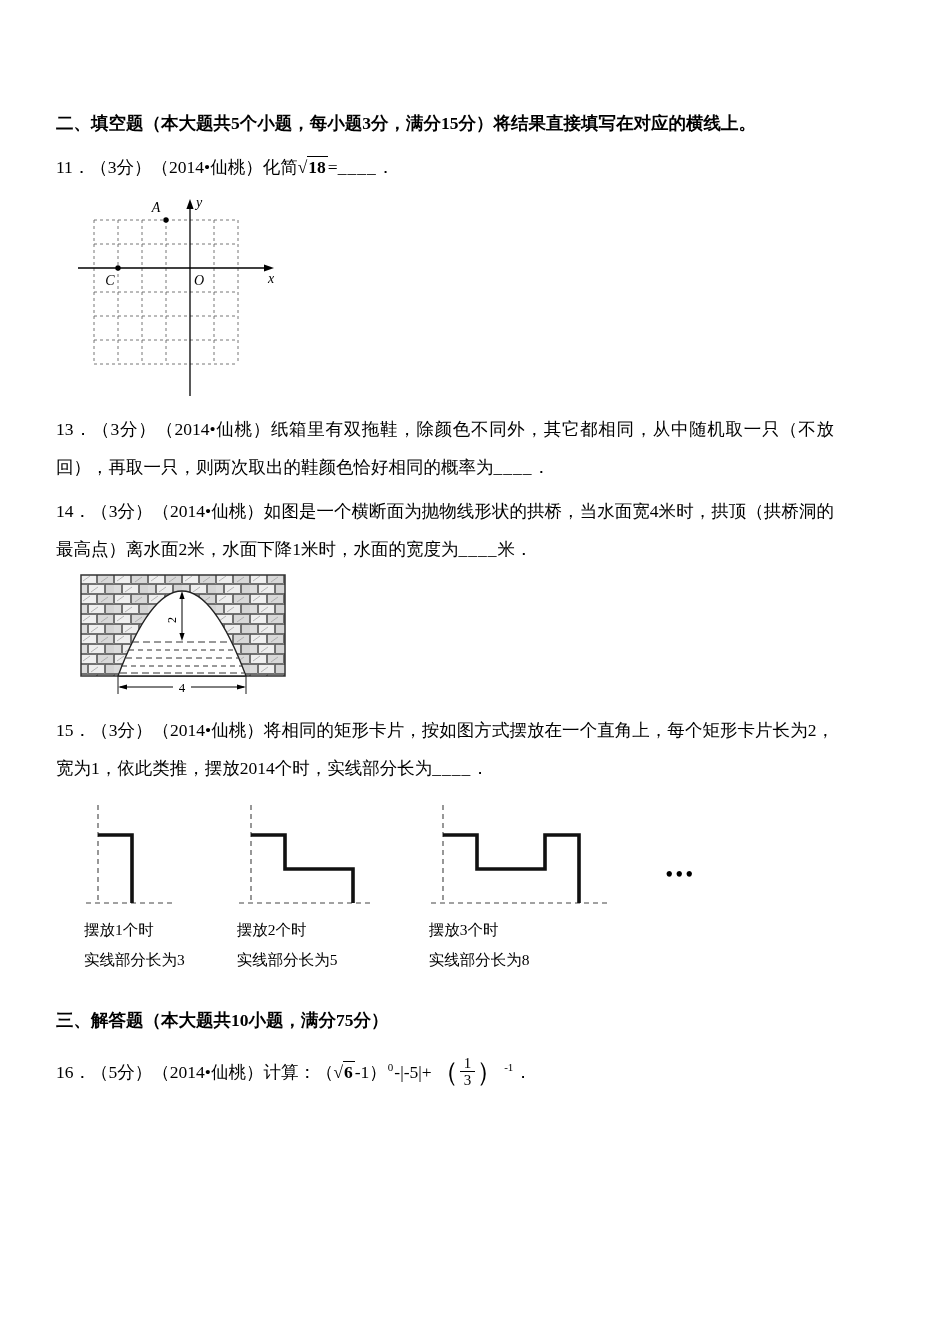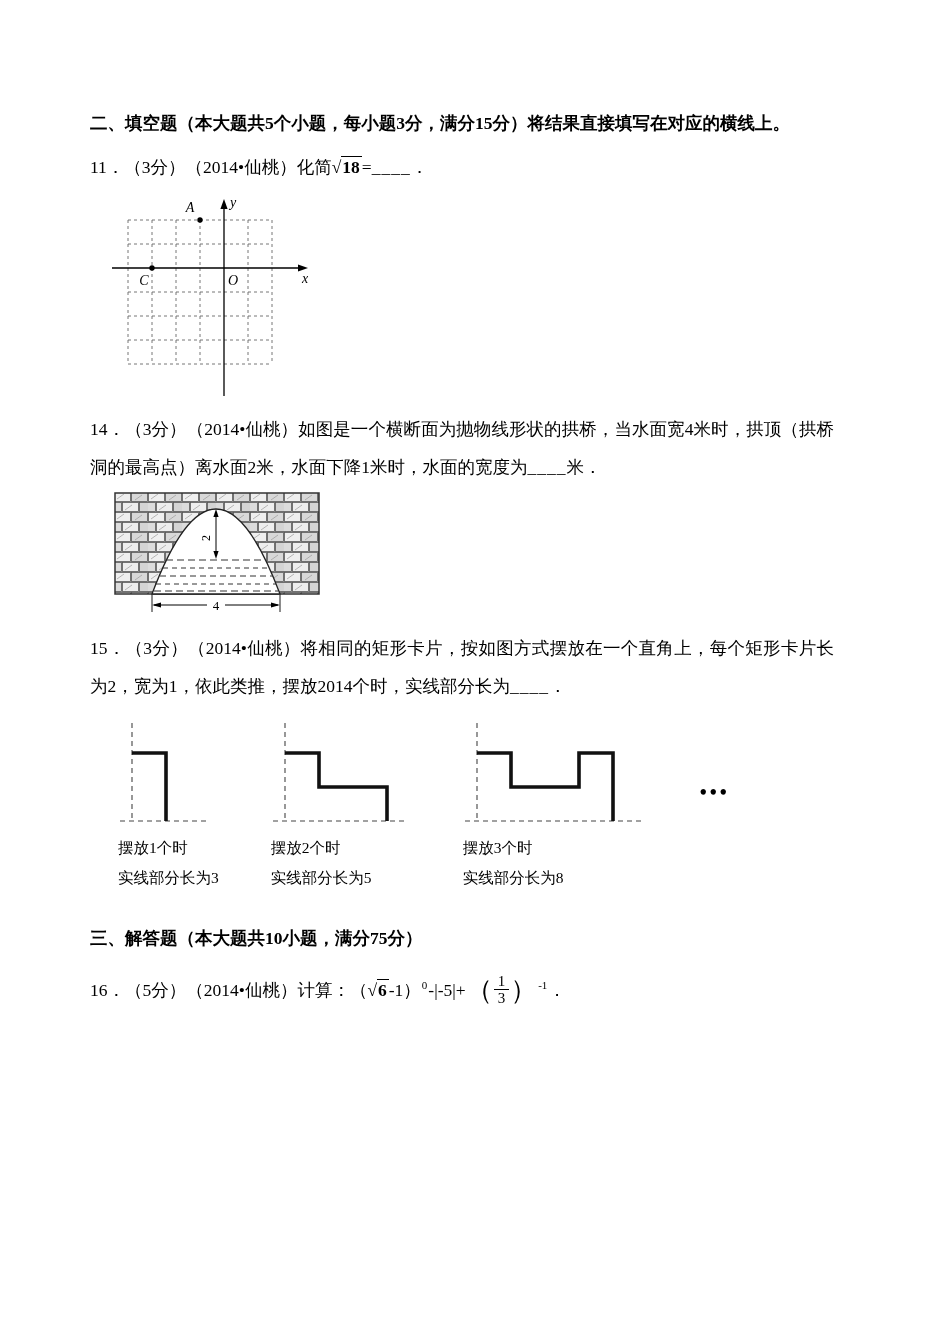--- a/index.html
+++ b/index.html
@@ -2,21 +2,21 @@
 <html><head>
 <meta charset="utf-8">
 <style>
   * { margin:0; padding:0; box-sizing:border-box; }
   html, body { background:#ffffff; }
   body {
     width:950px; height:1344px; overflow:hidden;
     font-family:"Liberation Serif","DejaVu Serif",serif;
     color:#000;
   }
-  .page { padding:104px 116px 0 90px; }
+  .page { padding:104px 116px 0 56px; }
   .para { font-size:17.5px; line-height:38px; text-align:justify; }
   .bold { font-weight:bold; }
   .q { margin-top:6px; }
   .blank { letter-spacing:1px; }
 
   
   .sqrt { white-space:nowrap;font-weight:bold; }
   .sqrt .rad { border-top:1.3px solid #000; padding:0 2px 0 1px; }
 
   
@@ -77,20 +77,21 @@
       <circle cx="94" cy="26" r="2.7" fill="#000"></circle>
       <circle cx="46" cy="74" r="2.7" fill="#000"></circle>
       <text x="84" y="18" font-size="14" font-style="italic" text-anchor="middle">A</text>
       <text x="38" y="91" font-size="14" font-style="italic" text-anchor="middle">C</text>
       <text x="127" y="91" font-size="14" font-style="italic" text-anchor="middle">O</text>
       <text x="199" y="89" font-size="14" font-style="italic" text-anchor="middle">x</text>
       <text x="127" y="13" font-size="14" font-style="italic" text-anchor="middle">y</text>
     </svg>
   </div>
 
+  <p class="para q"><span>13．（3分）（2014•仙桃）纸箱里有双拖鞋，除颜色不同外，其它都相同，从中随机取一只（不放回），再取一只，则两次取出的鞋颜色恰好相同的概率为</span><span class="blank">____</span><span>．</span></p>
 
   <p class="para q"><span>14．（3分）（2014•仙桃）如图是一个横断面为抛物线形状的拱桥，当水面宽4米时，拱顶（拱桥洞的最高点）离水面2米，水面下降1米时，水面的宽度为</span><span class="blank">____</span><span>米．</span></p>
 
   <div class="figwrap14">
     <svg width="206" height="127" viewBox="0 0 206 127">
       <defs>
         <pattern id="brk" width="34" height="20" patternUnits="userSpaceOnUse">
           <rect width="34" height="20" fill="#e3e3e3"></rect>
           <rect x="0.5" y="0.5" width="16" height="9" fill="#efefef" stroke="#555" stroke-width="0.8"></rect>
           <rect x="17.5" y="0.5" width="16" height="9" fill="#d8d8d8" stroke="#555" stroke-width="0.8"></rect>

